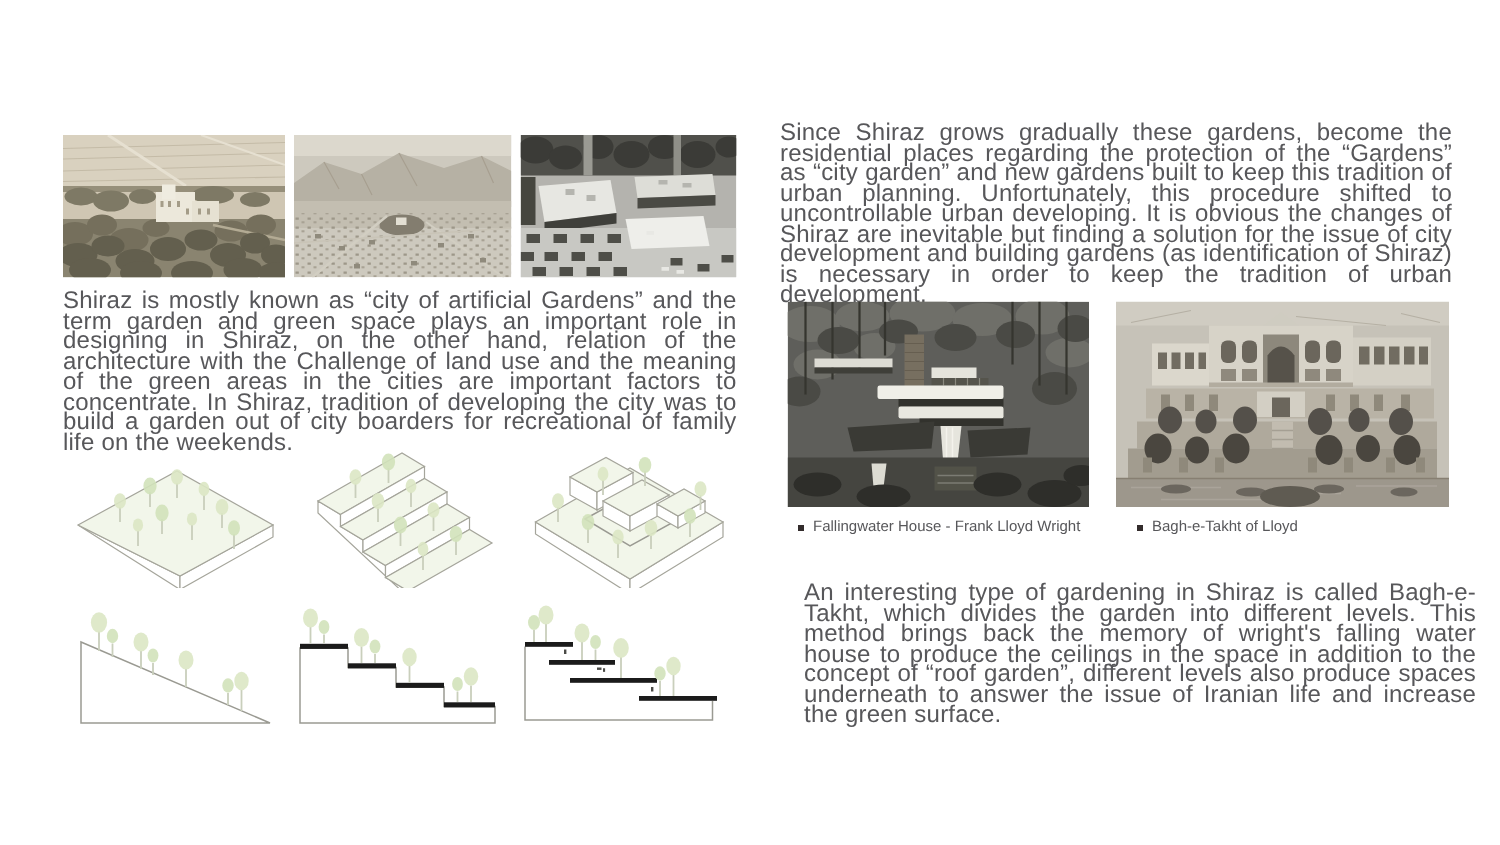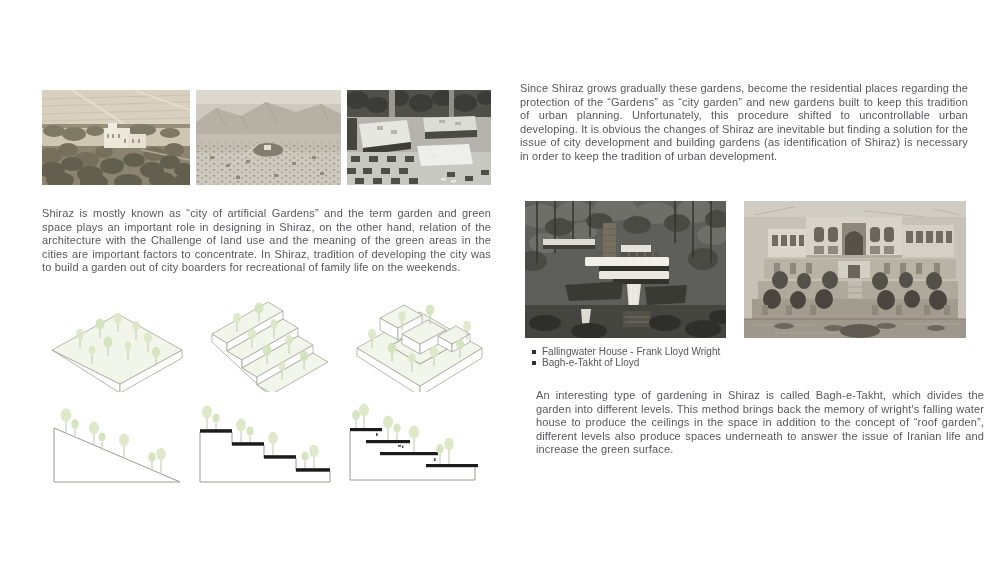--- a/index.html
+++ b/index.html
@@ -1,36 +1,36 @@
 <!DOCTYPE html>
 <html><head>
 <meta charset="utf-8">
 <style>
   html,body{margin:0;padding:0;}
   body{
     width:1000px;height:563px;position:relative;background:#ffffff;
     font-family:"Liberation Sans", sans-serif;color:#57575a;overflow:hidden;
   }
   .para{
-    position:absolute;font-size:11px;line-height:13.5px;text-align:justify;
+    position:absolute;font-size:16px;line-height:13.5px;text-align:justify;
     letter-spacing:.15px;color:#57575a;margin:0;
   }
-  #para-left{left:42px;top:207px;width:449px;}
+  #para-left{left:42px;top:194px;width:449px;}
   #para-right-top{left:520px;top:82px;width:448px;}
   #para-right-bottom{left:536px;top:389px;width:448px;}
 
   .photo-strip-left{position:absolute;left:42px;top:90px;width:449px;height:95px;display:flex;gap:6px;}
   .photo-strip-left .photo{height:95px;overflow:hidden;}
   .photo svg{display:block;}
 
   .photo-row-right{position:absolute;left:525px;top:201px;width:441px;height:137px;display:flex;}
   .photo-row-right .photo{height:137px;overflow:hidden;}
   .gap-right{width:18px;}
 
-  .captions{position:absolute;left:532px;top:346px;width:436px;display:flex;font-size:10px;color:#57575a;flex-direction:column;}
+  .captions{position:absolute;left:532px;top:346px;width:436px;display:flex;font-size:10px;color:#57575a;}
   .caption{display:flex;align-items:center;}
   .caption-1{width:226px;}
   .bullet{width:4px;height:4px;background:#332c2c;display:inline-block;margin-right:6px;flex:0 0 auto;}
 
   .diagram-grid{
     position:absolute;left:42px;top:300px;width:452px;height:184px;
     display:grid;grid-template-columns:150px 150px 152px;grid-template-rows:92px 92px;
   }
   .diagram{overflow:hidden;}
   .diagram svg{display:block;}

